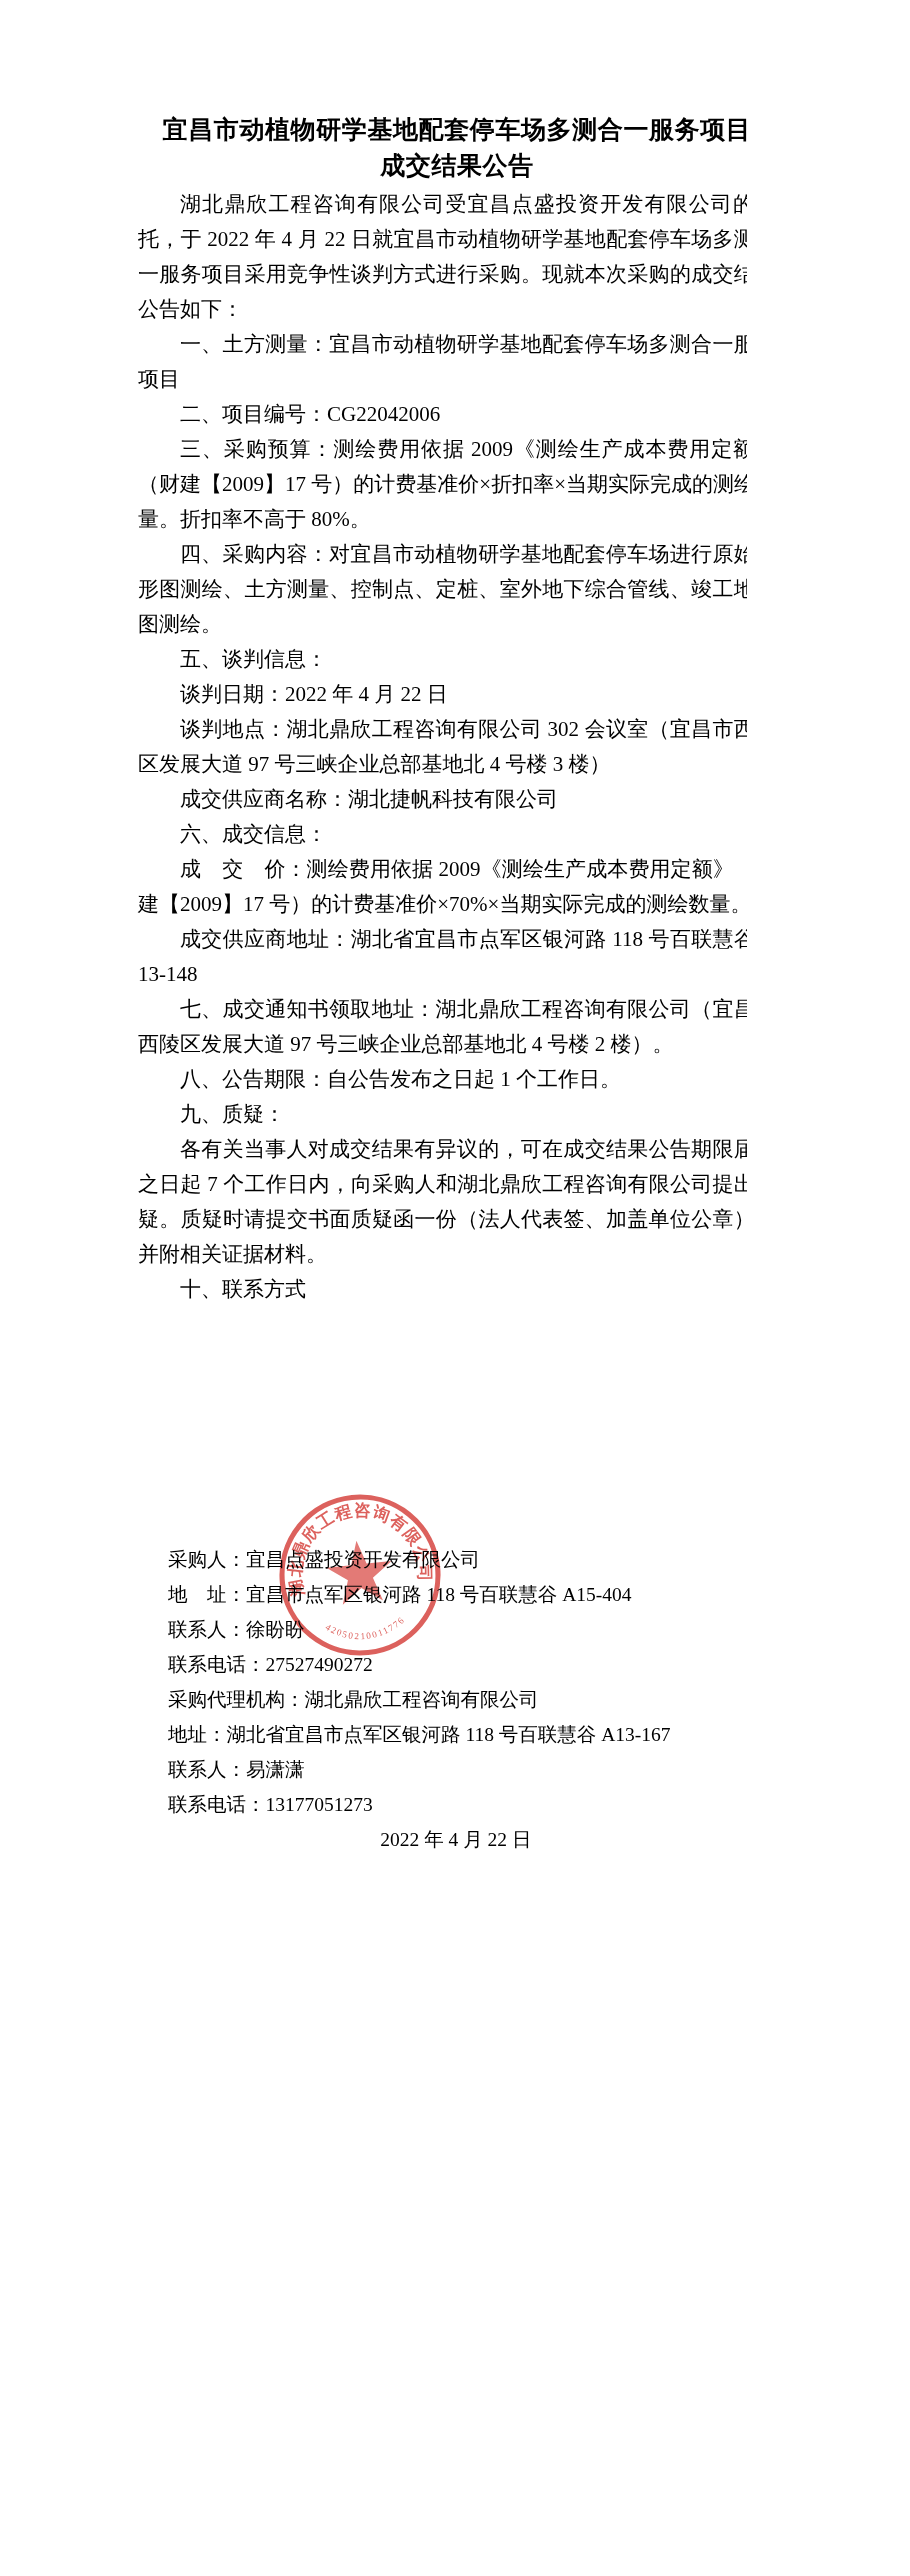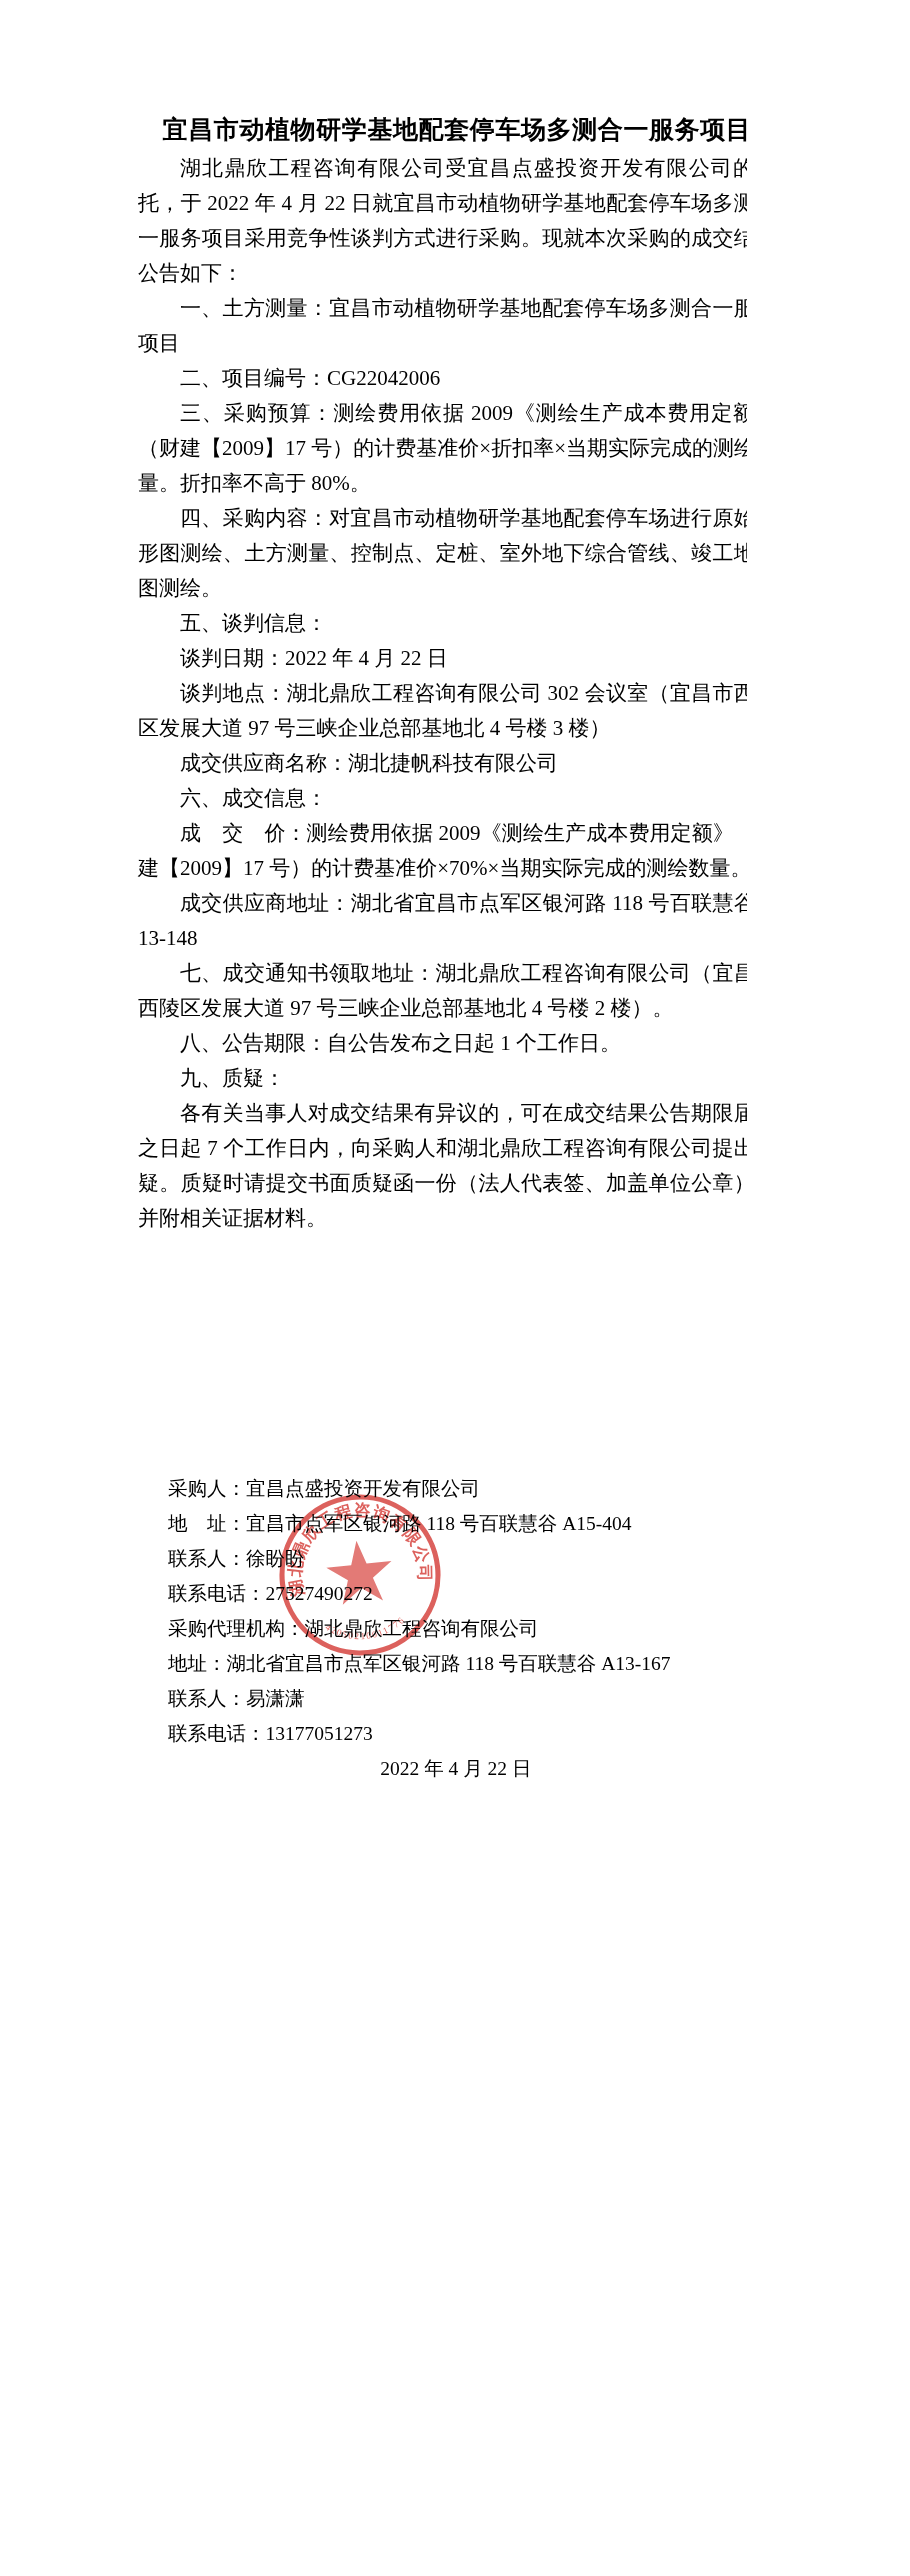--- a/index.html
+++ b/index.html
@@ -59,39 +59,41 @@
   .stamp text{font-family:"Liberation Serif","DejaVu Serif",serif;}
 </style>
 </head>
 <body>
 
 <div class="page">
   <div class="doc">
 
     <div class="title-block">
       <div class="title-line">宜昌市动植物研学基地配套停车场多测合一服务项目</div>
+      <div class="title-line">成交结果公告</div>
     </div>
 
     <div id="paragraphs">
         <div class="para">湖北鼎欣工程咨询有限公司受宜昌点盛投资开发有限公司的委托，于 2022 年 4 月 22 日就宜昌市动植物研学基地配套停车场多测合一服务项目采用竞争性谈判方式进行采购。现就本次采购的成交结果公告如下：</div>
         <div class="para">一、土方测量：宜昌市动植物研学基地配套停车场多测合一服务项目</div>
         <div class="para">二、项目编号：CG22042006</div>
         <div class="para">三、采购预算：测绘费用依据 2009《测绘生产成本费用定额》（财建【2009】17 号）的计费基准价×折扣率×当期实际完成的测绘数量。折扣率不高于 80%。</div>
         <div class="para">四、采购内容：对宜昌市动植物研学基地配套停车场进行原始地形图测绘、土方测量、控制点、定桩、室外地下综合管线、竣工地形图测绘。</div>
         <div class="para">五、谈判信息：</div>
         <div class="para">谈判日期：2022 年 4 月 22 日</div>
         <div class="para">谈判地点：湖北鼎欣工程咨询有限公司 302 会议室（宜昌市西陵区发展大道 97 号三峡企业总部基地北 4 号楼 3 楼）</div>
         <div class="para">成交供应商名称：湖北捷帆科技有限公司</div>
         <div class="para">六、成交信息：</div>
         <div class="para">成　交　价：测绘费用依据 2009《测绘生产成本费用定额》（财建【2009】17 号）的计费基准价×70%×当期实际完成的测绘数量。</div>
         <div class="para">成交供应商地址：湖北省宜昌市点军区银河路 118 号百联慧谷 A13-148</div>
         <div class="para">七、成交通知书领取地址：湖北鼎欣工程咨询有限公司（宜昌市西陵区发展大道 97 号三峡企业总部基地北 4 号楼 2 楼）。</div>
         <div class="para">八、公告期限：自公告发布之日起 1 个工作日。</div>
         <div class="para">九、质疑：</div>
         <div class="para">各有关当事人对成交结果有异议的，可在成交结果公告期限届满之日起 7 个工作日内，向采购人和湖北鼎欣工程咨询有限公司提出质疑。质疑时请提交书面质疑函一份（法人代表签、加盖单位公章），并附相关证据材料。</div>
+        <div class="para">十、联系方式</div>
       </div>
 
     <div class="contact-block" id="contacts">
         <div class="contact-line">采购人：宜昌点盛投资开发有限公司</div>
         <div class="contact-line">地　址：宜昌市点军区银河路 118 号百联慧谷 A15-404</div>
         <div class="contact-line">联系人：徐盼盼</div>
         <div class="contact-line">联系电话：27527490272</div>
         <div class="contact-line">采购代理机构：湖北鼎欣工程咨询有限公司</div>
         <div class="contact-line">地址：湖北省宜昌市点军区银河路 118 号百联慧谷 A13-167</div>
         <div class="contact-line">联系人：易潇潇</div>

